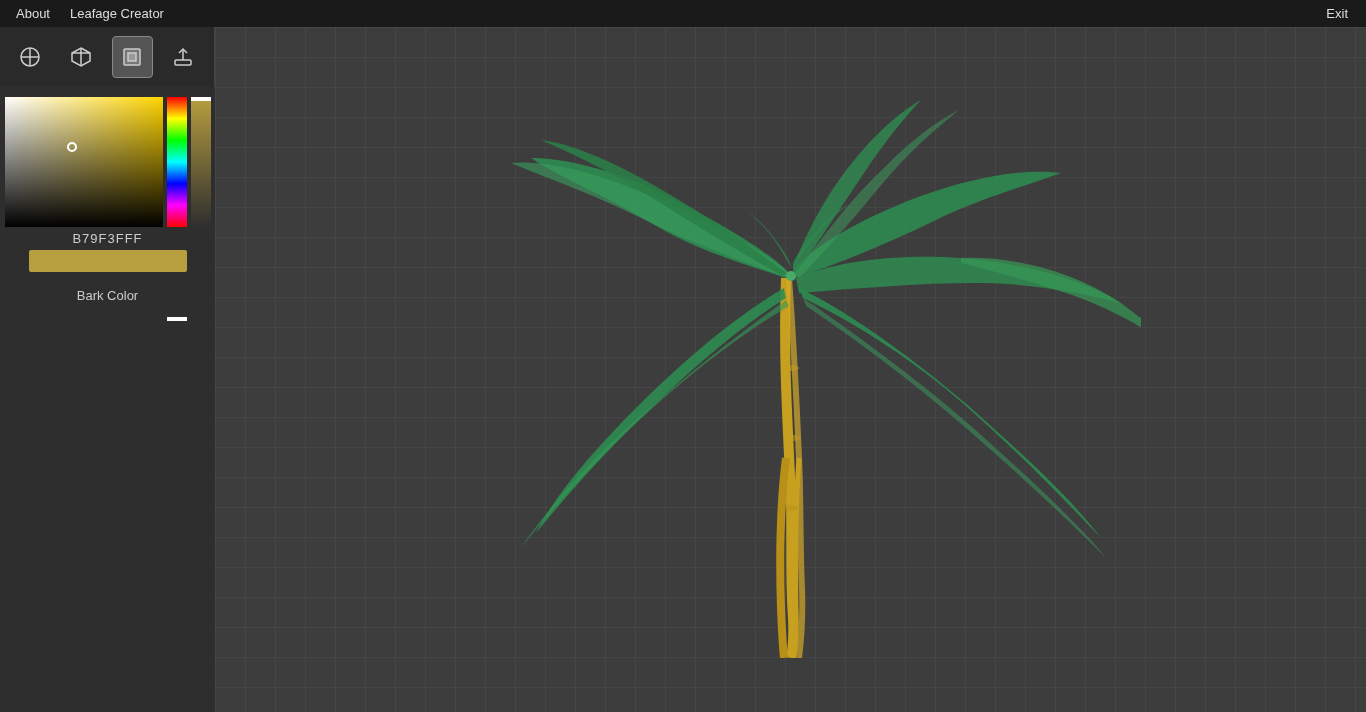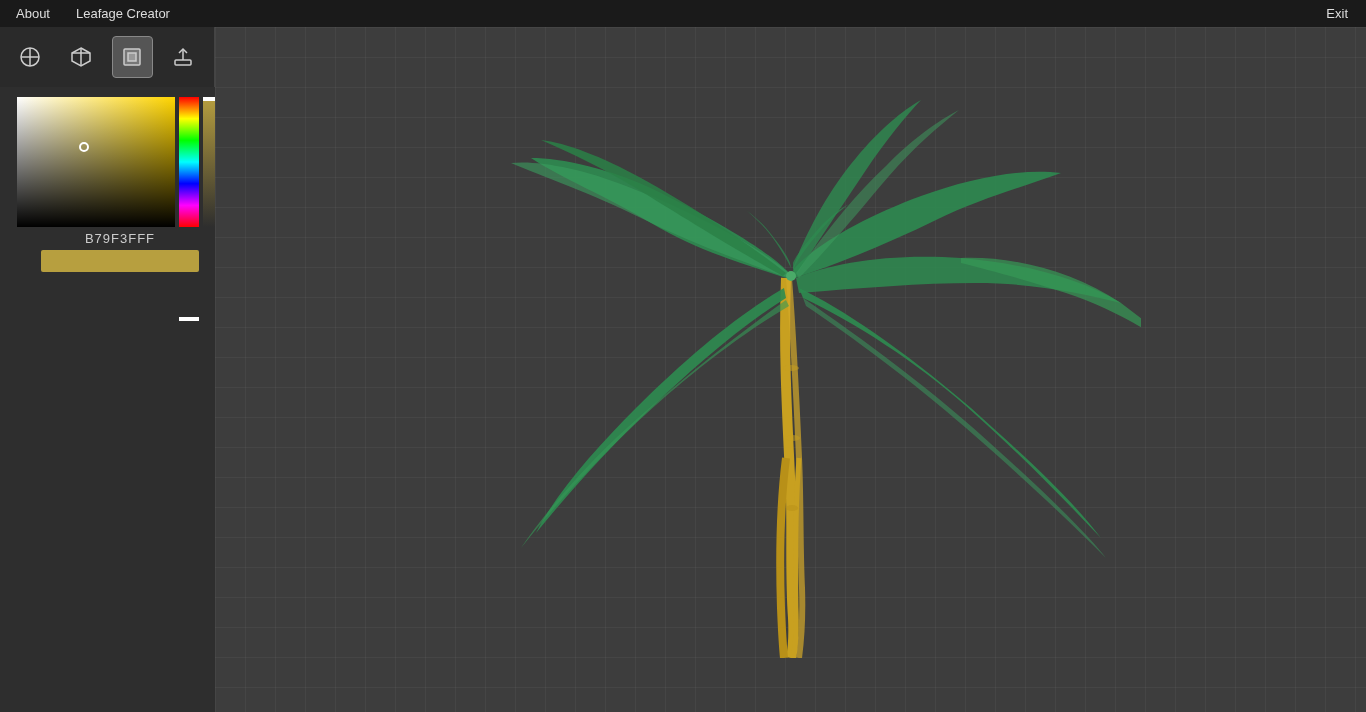--- a/index.html
+++ b/index.html
@@ -7,21 +7,21 @@
 
     
     #menu-bar {
       display: flex;
       align-items: center;
       justify-content: space-between;
       background: #1a1a1a;
       height: 27px;
       padding: 0 10px;
     }
-    #menu-left { display: flex; gap: 14px; }
+    #menu-left { display: flex; gap: 8px; }
     .menu-item {
       font-size: 13px;
       color: #ddd;
       cursor: pointer;
       padding: 4px 6px;
     }
     #exit-btn {
       font-size: 13px;
       color: #ddd;
       cursor: pointer;
@@ -63,21 +63,21 @@
     
     #left-panel {
       position: absolute;
       top: 87px;
       left: 0;
       width: 215px;
       background: #2e2e2e;
       bottom: 0;
       display: flex;
       flex-direction: column;
-      align-items: flex-end;
+      align-items: center;
       padding-top: 10px;
       gap: 8px;
     }
 
     
     #color-picker-container {
       width: 190px;
       display: flex;
       flex-direction: column;
       align-items: center;
@@ -279,20 +279,21 @@
           <div id="opacity-cursor"></div>
         </div>
       </div>
     </div>
 
     <div id="hex-display">B79F3FFF</div>
 
     <div id="color-swatch" style="background: rgb(183, 159, 63);"></div>
   </div>
 
+  <div class="color-label">Bark Color</div>
 </div>
 
 <div id="viewport">
 
   <div id="palm-tree">
     <svg width="700" height="580" viewBox="0 0 700 580" fill="none" xmlns="http://www.w3.org/2000/svg">
 
       <path d="M345 200 C342 280, 347 350, 350 420 C351 460, 349 500, 352 540 C353 560, 351 575, 350 580" stroke="#c8a020" stroke-width="10" fill="none"></path>
       <path d="M348 200 C351 240, 355 310, 358 380 C360 420, 359 470, 361 510 C362 540, 360 565, 358 580" stroke="#d4aa2a" stroke-width="6" fill="none" opacity="0.7"></path>
 

